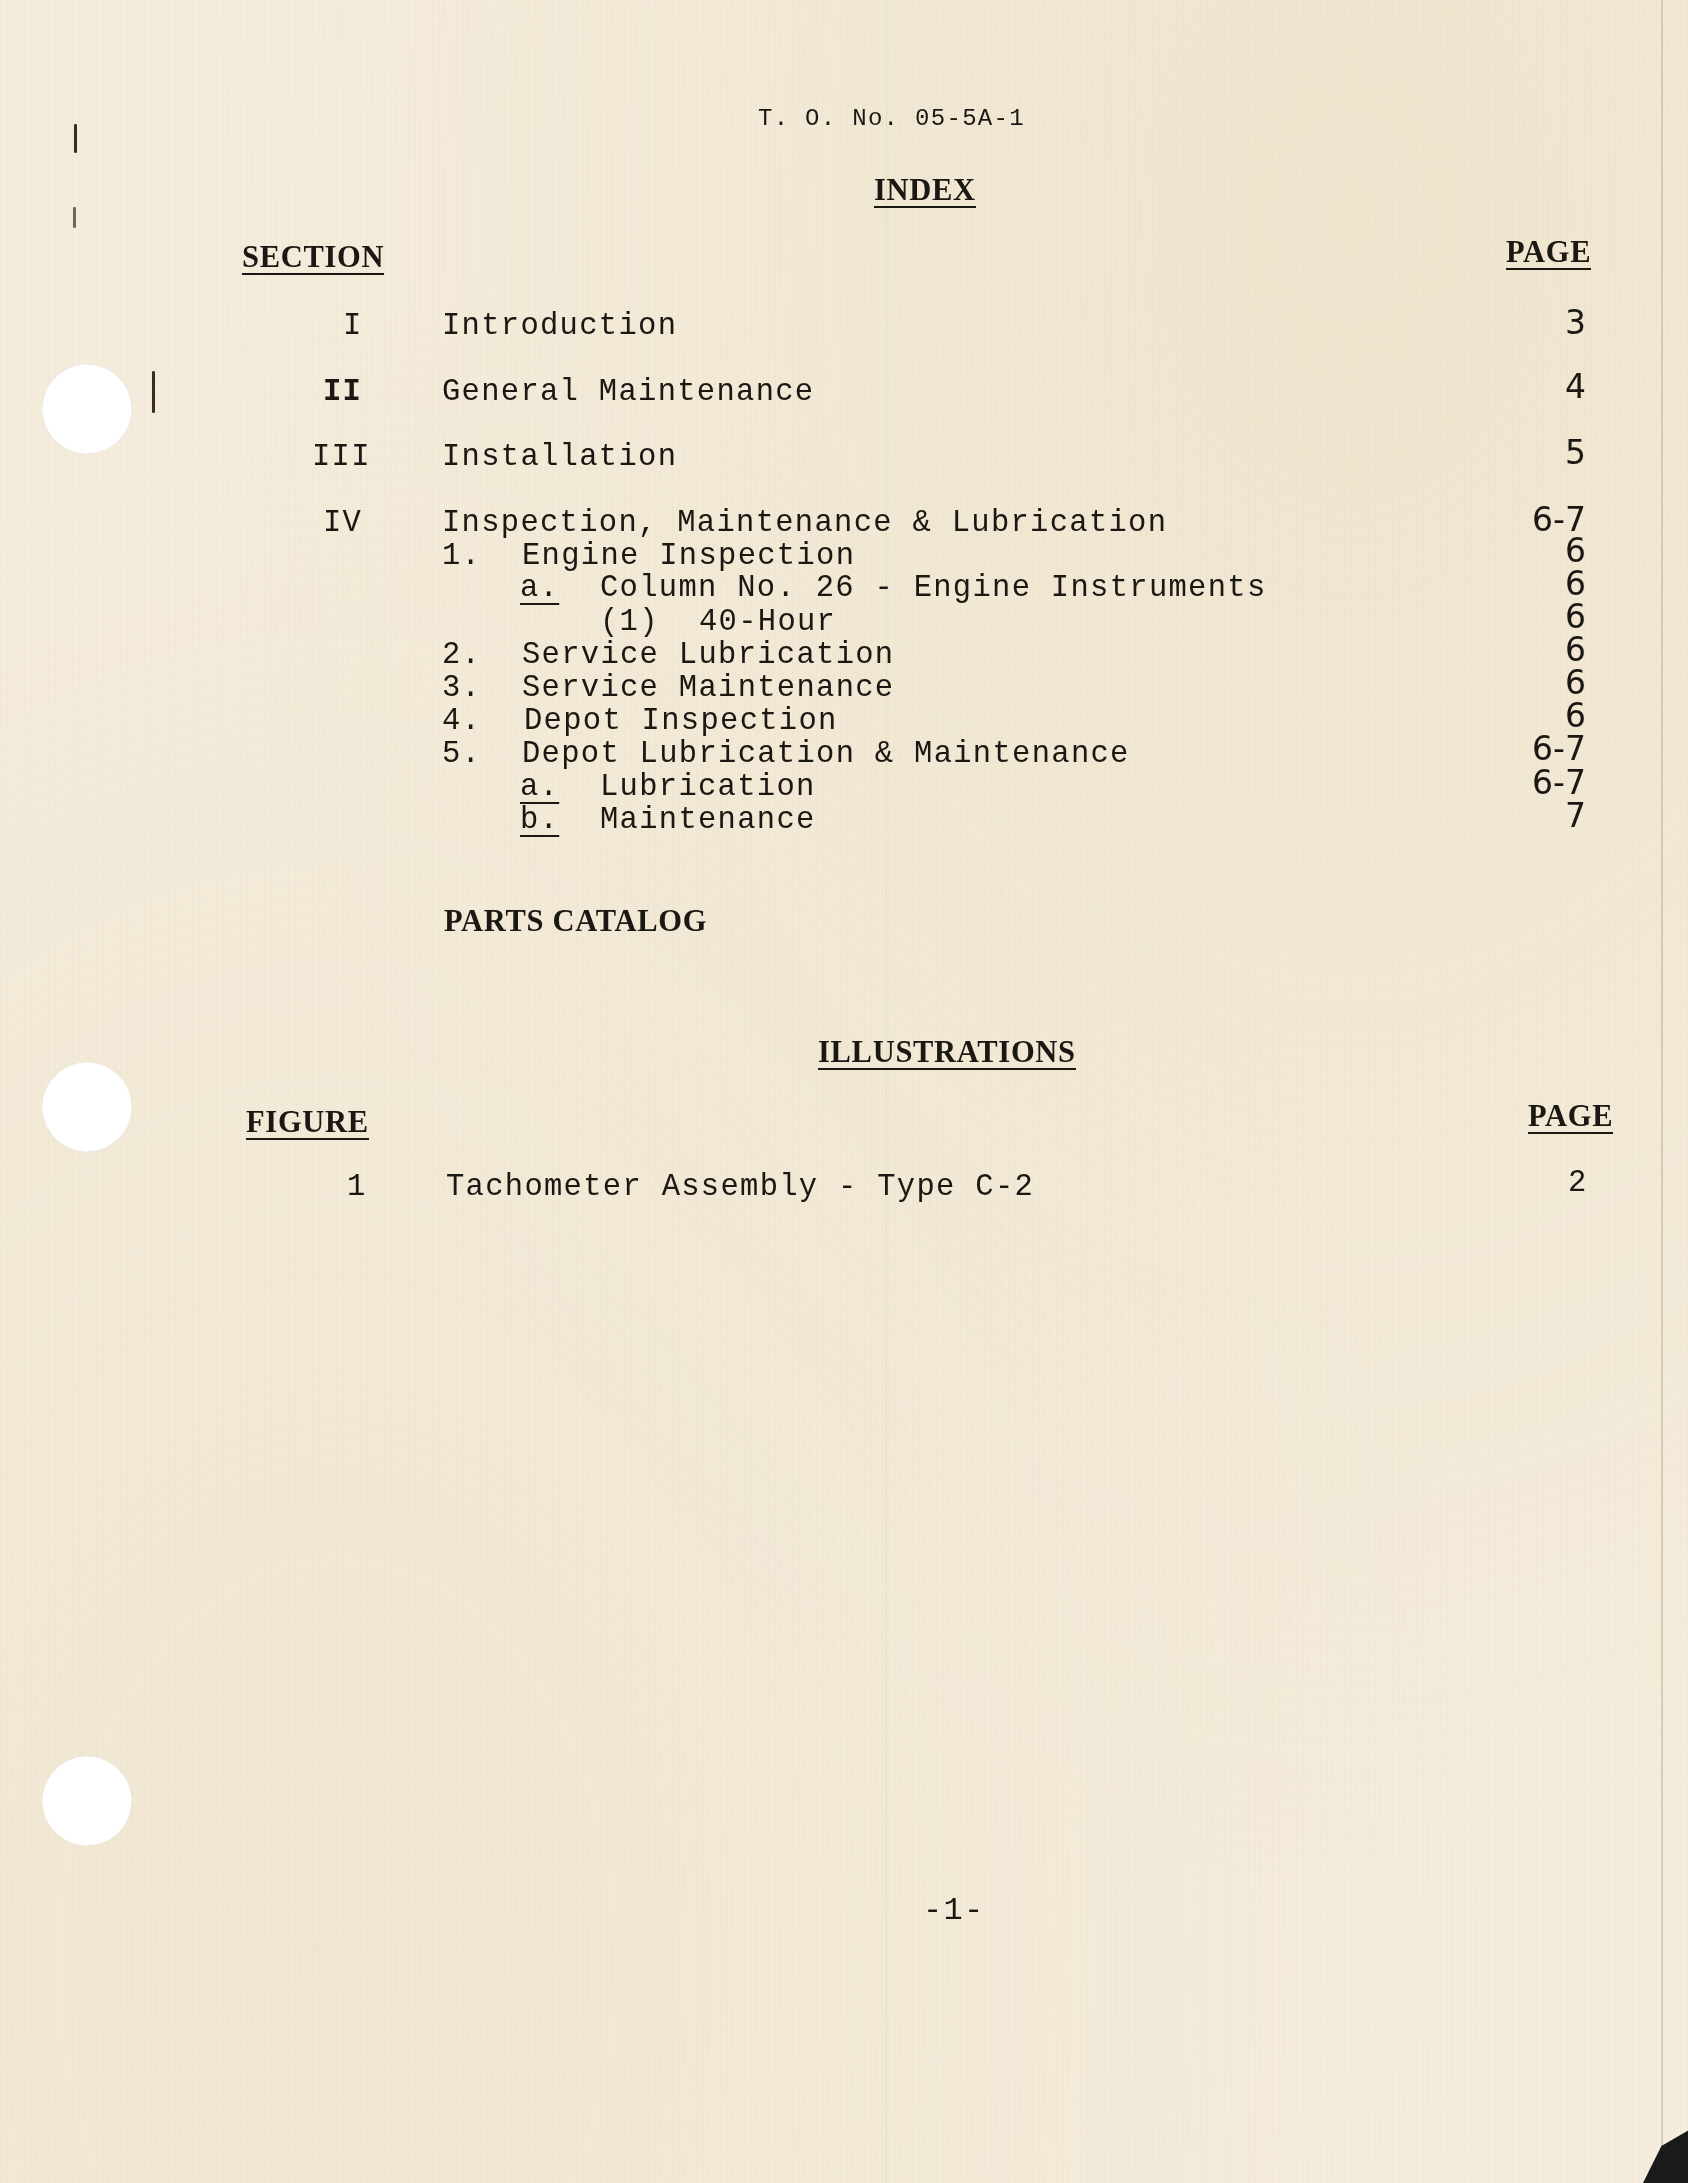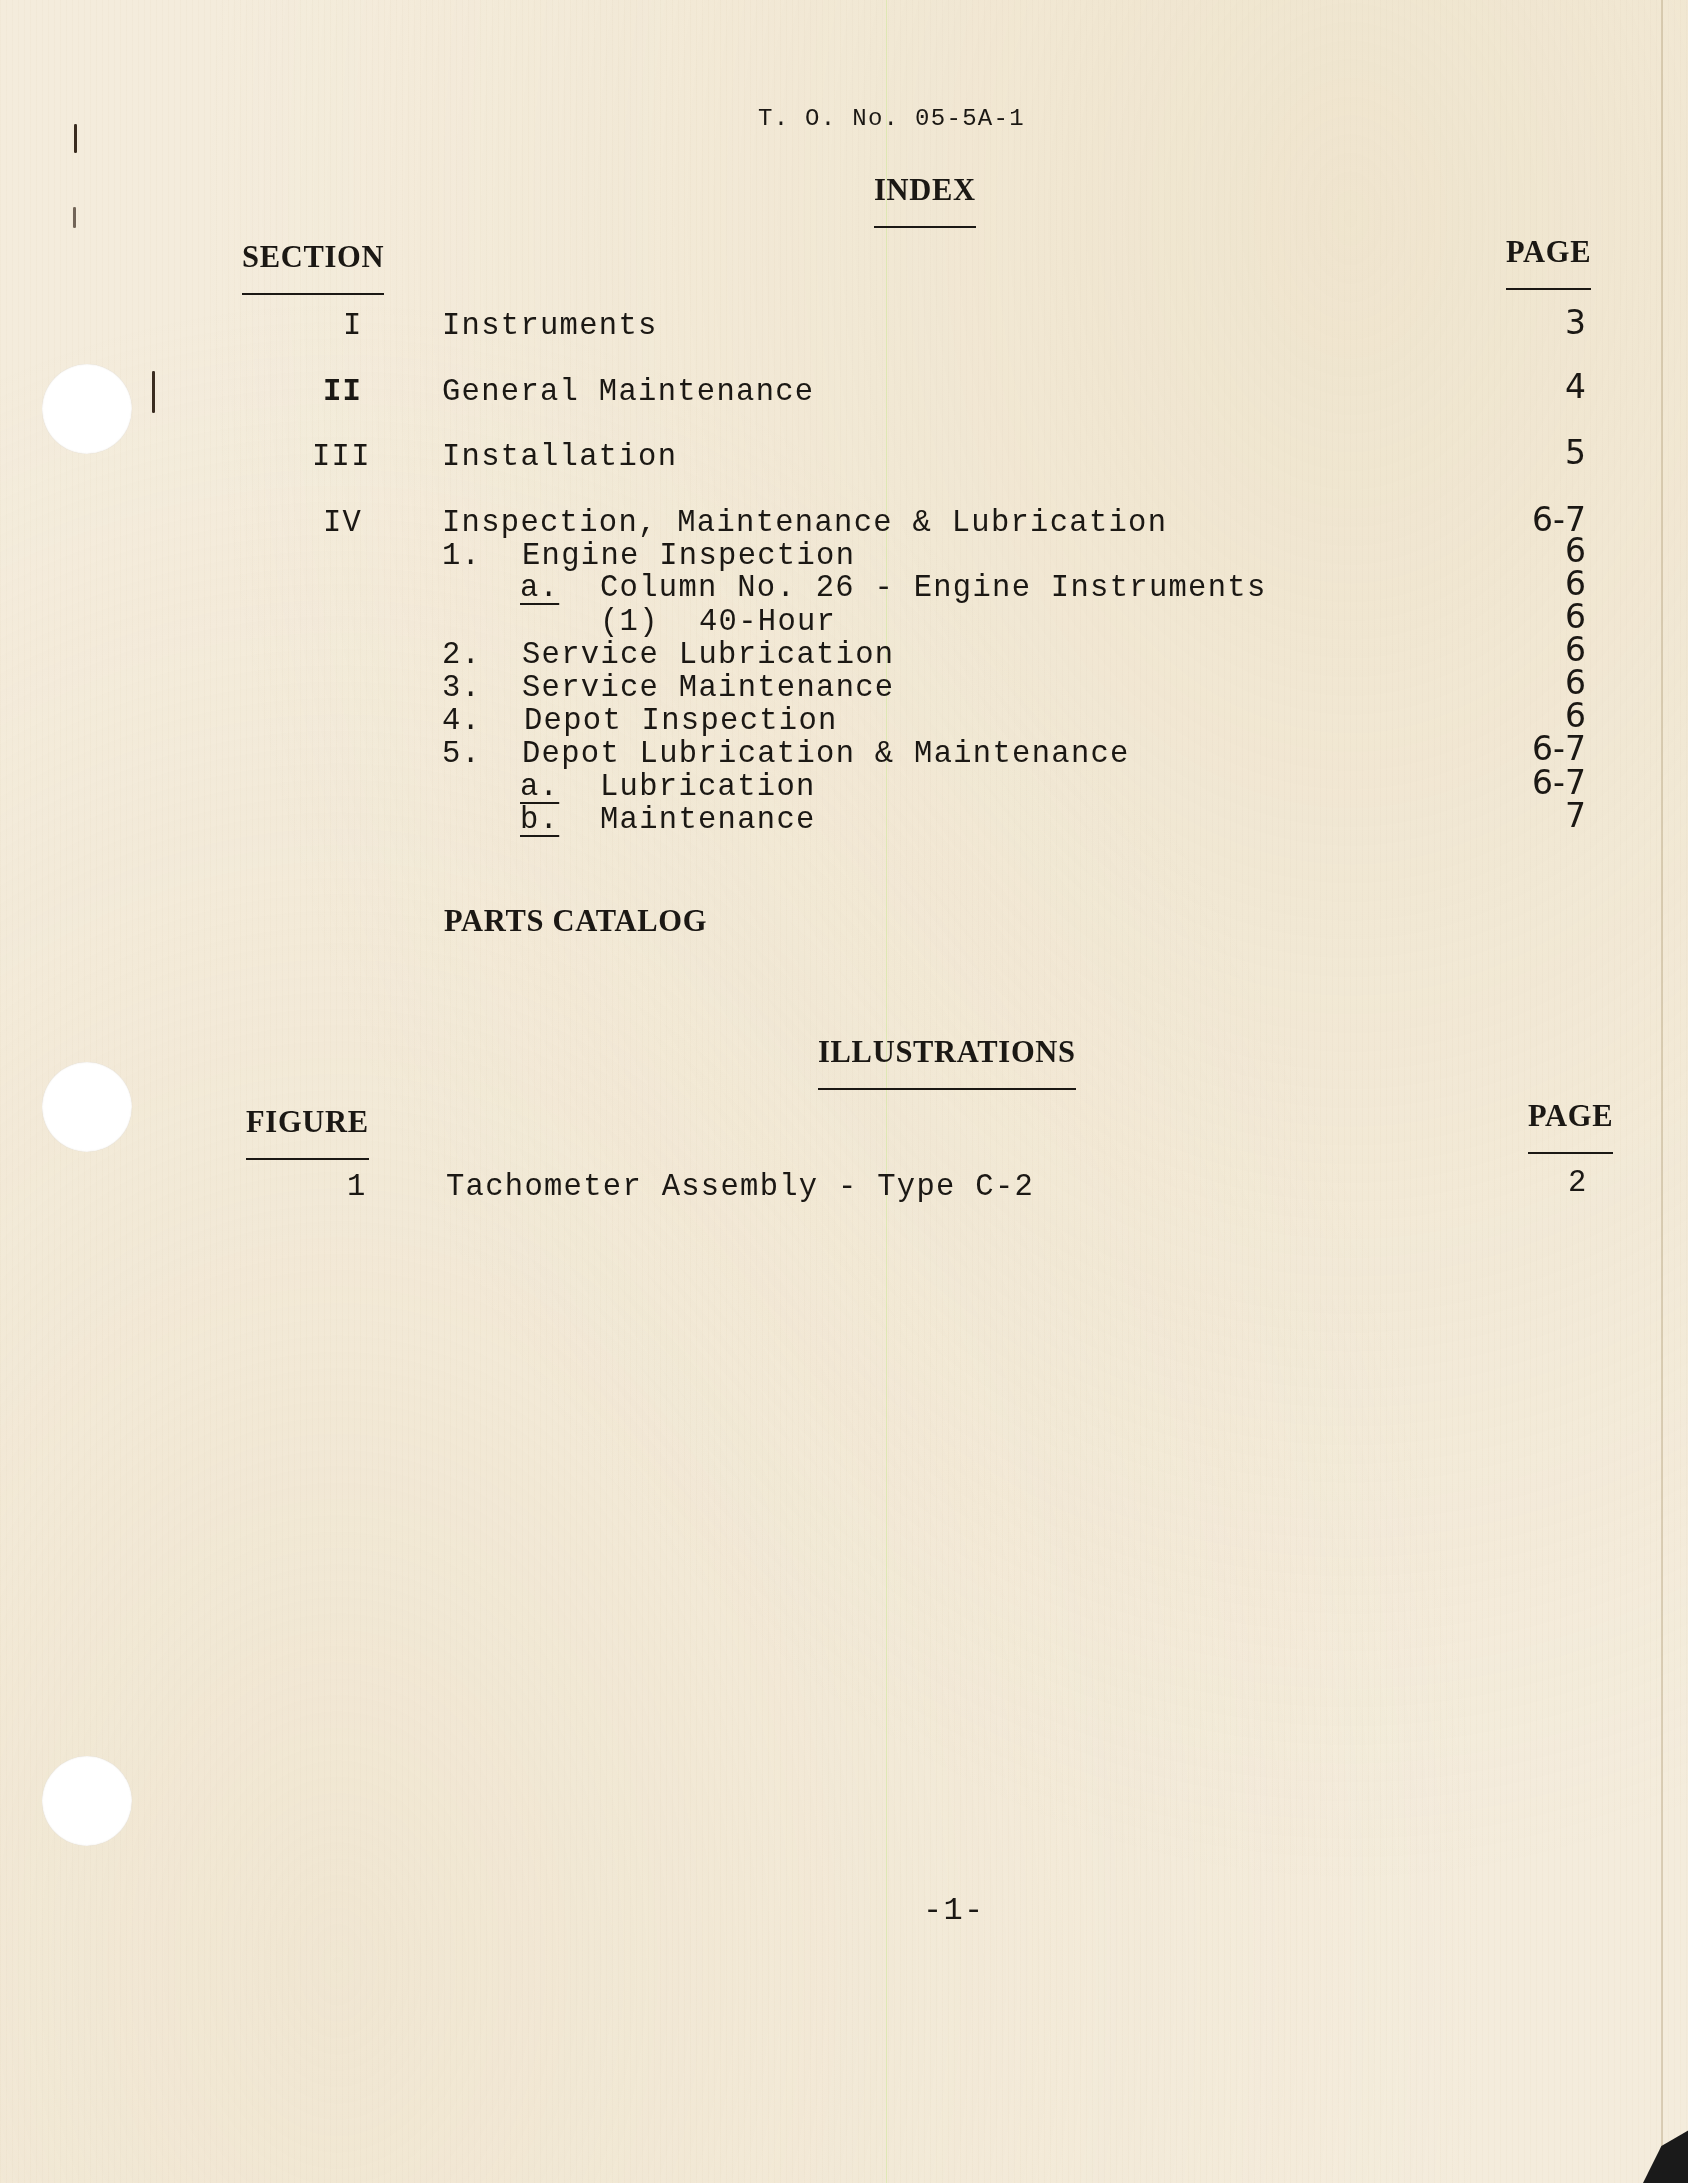--- a/index.html
+++ b/index.html
@@ -10,21 +10,21 @@
         repeating-linear-gradient(90deg, rgba(200,185,150,0.06) 0px, rgba(200,185,150,0.06) 1.3px, transparent 1.3px, transparent 6px),
         radial-gradient(ellipse at 80% 10%, rgba(230,215,180,0.35), transparent 60%),
         radial-gradient(ellipse at 20% 90%, rgba(235,222,195,0.4), transparent 60%);
       font-family: "DejaVu Sans Mono", "Liberation Mono", monospace;
       color: #1b1814;
     }
     .abs { position: absolute; white-space: pre; }
     .tw { font-family: "Liberation Mono", "DejaVu Sans Mono", monospace; font-size: 30.5px; letter-spacing: 1.3px; line-height: 1; }
     .num { font-family: "DejaVu Sans", "Liberation Sans", sans-serif; font-size: 33px; line-height: 1; text-align: right; }
     .hdr { font-family: "Liberation Serif", "DejaVu Serif", serif; font-weight: bold; font-size: 30.5px; line-height: 1; letter-spacing: 0.7px; }
-    .ul { border-bottom: 2.6px solid #1b1814; padding-bottom: 20px; }
+    .ul { border-bottom: 2.6px solid #1b1814; padding-bottom: 0; }
     .ulc { text-decoration: underline; text-underline-offset: 6.6px; text-decoration-thickness: 2px; }
     .punch {
       position: absolute; width: 90px; height: 90px; border-radius: 50%;
       background: #ffffff; box-shadow: inset 0 0 1.3px rgba(150,130,100,0.4);
     }
     .mark { position: absolute; width: 3.3px; background: #3a2c20; border-radius: 1.3px; }
     .margin-line { position: absolute; top: 0; bottom: 0; width: 1.3px; background: rgba(190,230,120,0.35); }
     .corner { position: absolute; right: 0; bottom: 0; width: 46px; height: 53px; background: #1a1a1a; clip-path: polygon(100% 0, 100% 100%, 0 100%, 40% 30%); }
     .right-edge { position: absolute; top: 0; bottom: 0; right: 26.5px; width: 1.3px; background: rgba(170,150,110,0.35); }
   </style>
@@ -42,21 +42,21 @@
 <div class="corner"></div>
 
 <div class="abs tw" style="left:758px; top:107px; font-size:24px;">T. O. No. 05-5A-1</div>
 <div class="abs hdr ul" style="left:874px; top:175px;">INDEX</div>
 
 <div class="abs hdr ul" style="left:242px; top:242px;">SECTION</div>
 <div class="abs hdr ul" style="left:1506px; top:237px;">PAGE</div>
 
 <div>
   <div class="abs tw" style="left:343px; top:311px;">I</div>
-  <div class="abs tw" style="left:442px; top:311px;">Instruments</div>
+  <div class="abs tw" style="left:442px; top:311px;">Introduction</div>
   <div class="abs num" style="right:103px; top:306px;">3</div>
 
   <div class="abs tw" style="left:323px; top:377px;font-weight:bold;">II</div>
   <div class="abs tw" style="left:442px; top:377px;">General Maintenance</div>
   <div class="abs num" style="right:103px; top:370px;">4</div>
 
   <div class="abs tw" style="left:312px; top:442px;">III</div>
   <div class="abs tw" style="left:442px; top:442px;">Installation</div>
   <div class="abs num" style="right:103px; top:436px;">5</div>
 

